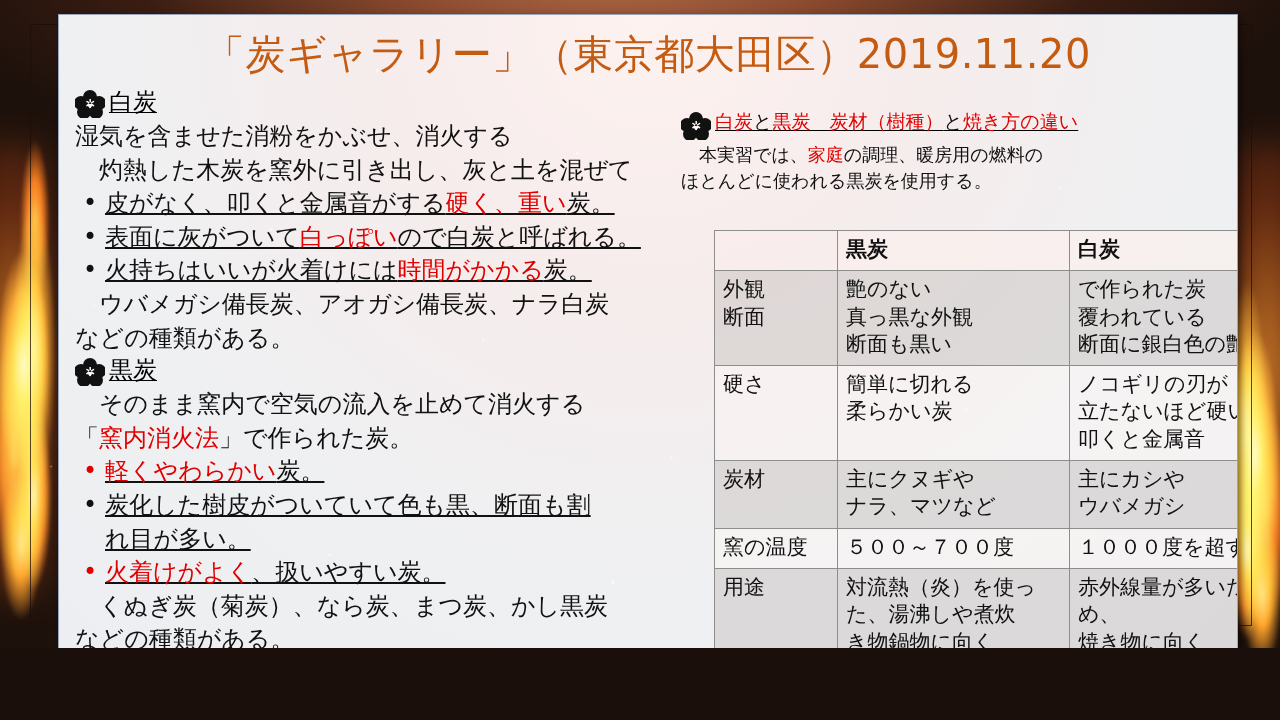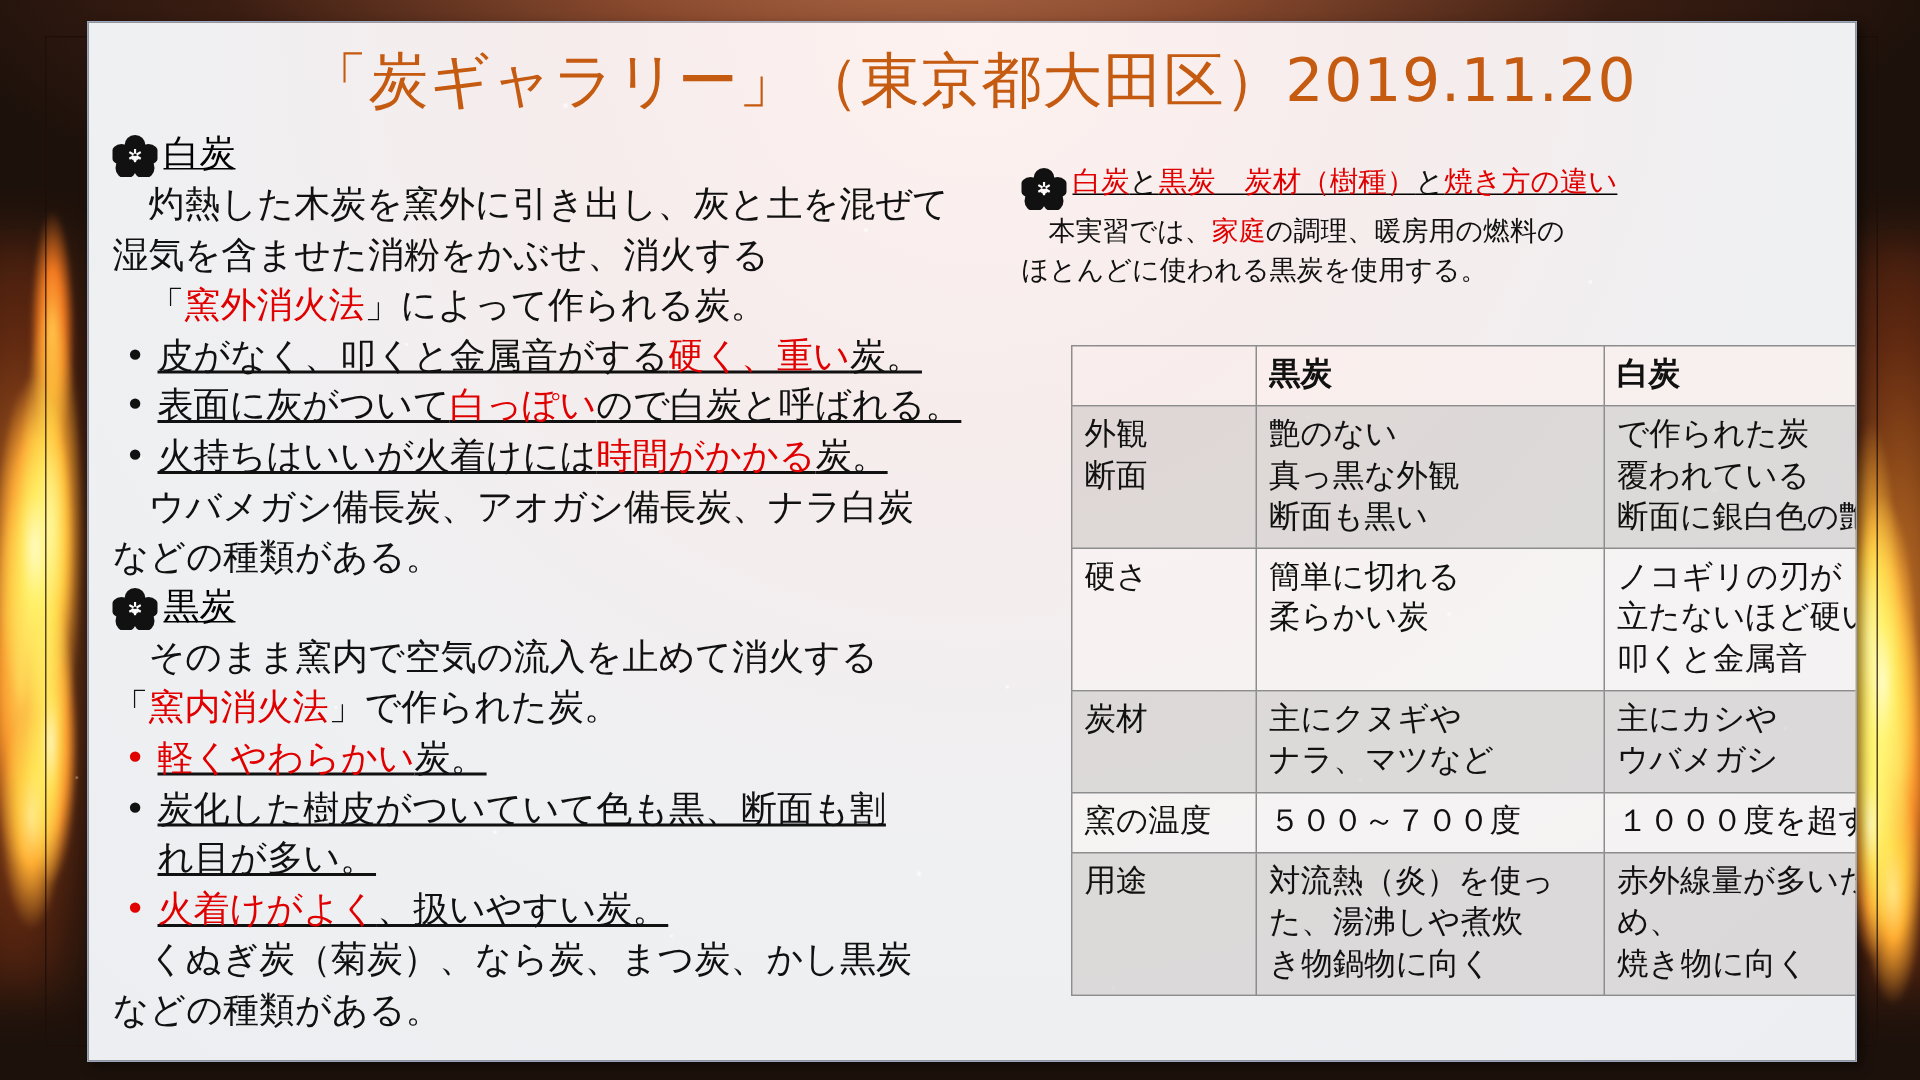--- a/index.html
+++ b/index.html
@@ -9,21 +9,21 @@
     height: 720px;
     overflow: hidden;
     font-family: "DejaVu Sans", "Liberation Sans", sans-serif;
     background: #1a0f0a;
   }
 
   
   .slide {
     position: relative;
     width: 1280px;
-    height: 720px;
+    height: 648px;
     background:
       radial-gradient(ellipse 700px 260px at 48% -8%, #c07a55 0%, #8a4a2e 35%, #3a1d12 70%, #1d110b 100%),
       #180d08;
     overflow: hidden;
   }
 
   
   .frame-specks {
     position: absolute; inset: 0;
     background-image:
@@ -227,24 +227,23 @@
               <circle cx="21" cy="22" r="7"></circle>
               <circle cx="9" cy="22" r="7"></circle>
               <circle cx="6" cy="13" r="7"></circle>
             </g>
             <text x="15" y="18" font-size="12" fill="#fff" text-anchor="middle" font-family="DejaVu Sans, sans-serif">✲</text>
           </svg>
         </span>
         <span class="head-text">白炭</span>
       </div>
 
+      <p class="para noindent">湿気を含ませた消粉をかぶせ、消火する</p>
       <p class="para">灼熱した木炭を窯外に引き出し、灰と土を混ぜて</p>
-      <p class="para noindent">湿気を含ませた消粉をかぶせ、消火する</p>
-
-      <p class="para r"><span class="blk">「</span><span class="red">窯外消火法</span><span class="blk">」によって作られる炭。</span></p>
+
 
       <div class="bullet-row">
         <span class="bullet-dot">•</span>
         <span class="bullet-body"><span class="blk">皮がなく、叩くと金属音がする</span><span class="red">硬く、重い</span><span class="blk">炭。</span></span>
       </div>
 
       <div class="bullet-row">
         <span class="bullet-dot">•</span>
         <span class="bullet-body"><span class="blk">表面に灰がついて</span><span class="red">白っぽい</span><span class="blk">ので白炭と呼ばれる。</span></span>
       </div>

